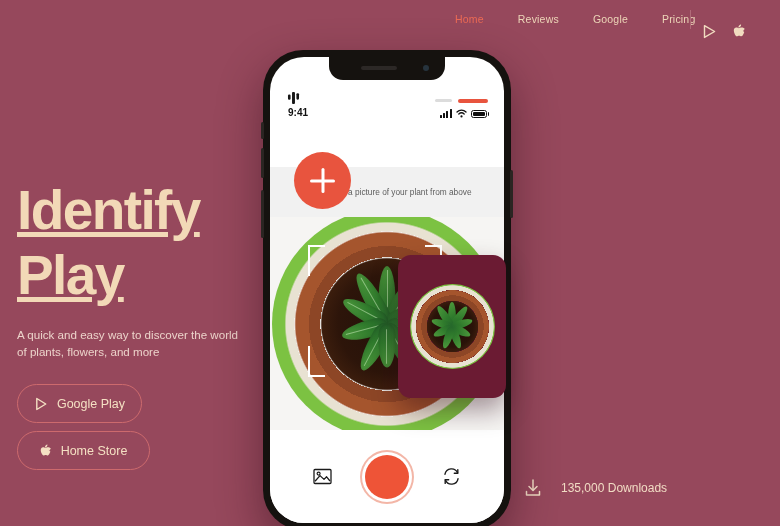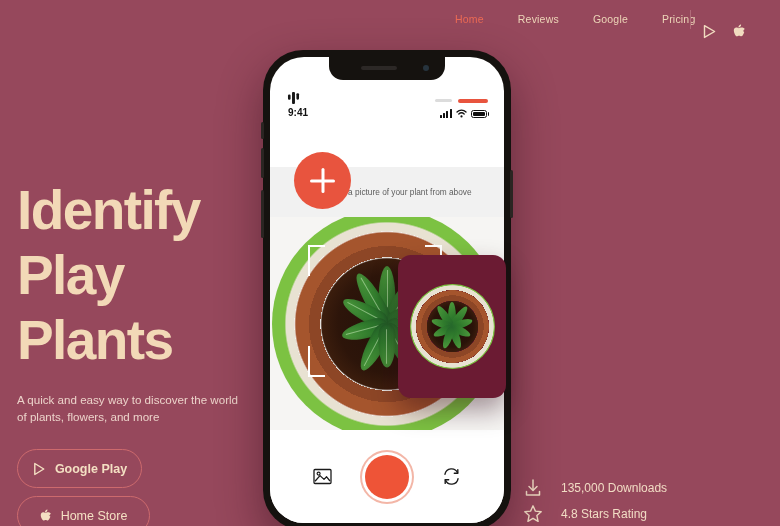--- a/index.html
+++ b/index.html
@@ -19,35 +19,35 @@
   .nav-links { position:absolute; left:455px; top:13px; display:flex; gap:34px; align-items:center;justify-content:center; }
   .nav-link { font-size:10.5px; color:#edd6b8; letter-spacing:0.2px; cursor:pointer; }
   .nav-link.active { color:#ec6a54; }
   .nav-divider { position:absolute; left:690px; top:10px; width:1px; height:19px; background:#b06a78; }
   .nav-store { position:absolute; top:24px; display:flex; align-items:center; }
   .nav-play { left:702px; }
   .nav-apple { left:733px; }
 
   
   .hero { position:absolute; left:17px; top:178px; width:270px; }
-  .hero h1 { color:#f2d9b7; font-size:55px; line-height:65px; font-weight:700; letter-spacing:-1.6px; }
+  .hero h1 { color:#f2d9b7; font-size:55px; line-height:65px; font-weight:700; letter-spacing:-1.6px;text-decoration:underline; }
   .hero h1 span { display:block; }
   .hero p { margin-top:18px; color:#ecd3ca; font-size:11.6px; line-height:17px; width:225px; }
 
   .btns { margin-top:24px; display:flex; flex-direction:column; gap:8px; }
   .btn {
     border:1px solid #cd6a6d; border-radius:24px; height:39px;
     display:inline-flex; align-items:center; justify-content:center; gap:9px;
     color:#f4e0c3; font-size:12.5px; background:transparent; cursor:pointer;
   }
-  .btn-gp { width:125px;font-weight:bold; }
+  .btn-gp { width:125px; }
   .btn-as { width:133px; }
 
   
-  .stats { position:absolute; left:523px; top:478px; display:flex; flex-direction:column; gap:6px; }
+  .stats { position:absolute; left:523px; top:478px; display:flex; flex-direction:row; gap:6px; }
   .stat { display:flex; align-items:center; gap:18px; }
   .stat-label { color:#f1dcc4; font-size:12px; }
 
   
   .phone {
     position:absolute; left:263px; top:50px; width:248px; height:480px;
     background:#15120f; border-radius:40px; padding:7px;
     box-shadow:0 18px 45px rgba(40,8,20,.45);
   }
   .phone::before, .phone::after {
@@ -192,21 +192,20 @@
         <path d="M9.3 8.1c0-2 1.6-2.9 1.7-3-0.9-1.4-2.4-1.5-2.9-1.6-1.2-0.1-2.4 0.7-3 0.7-0.6 0-1.6-0.7-2.6-0.7C1.2 3.6 0 4.6 0 6.6c0 1.2 0.4 2.5 1 3.6 0.6 1 1.2 2.1 2.1 2.1 0.8 0 1.2-0.5 2.2-0.5 1 0 1.3 0.5 2.2 0.5 0.9 0 1.5-1 2-2 0.6-1.1 0.9-2.2 0.9-2.3-0.1 0-1.8-0.7-1.8-2.7z" fill="#f1dcc0" transform="translate(0.8,0)"></path>
         <path d="M7.4 2.6c0.5-0.6 0.8-1.4 0.7-2.2-0.7 0-1.5 0.5-2 1.1-0.4 0.5-0.8 1.3-0.7 2.1 0.8 0.1 1.5-0.4 2-1z" fill="#f1dcc0"></path>
       </svg>
     </span>
   </div>
 
   <div class="hero">
     <h1>
       <span>Identify</span>
       <span>Play</span>
-      <span>Plants</span>
     </h1>
     <p>A quick and easy way to discover the world of plants, flowers, and more</p>
 
     <div class="btns">
       <button class="btn btn-gp">
         <span>
           <svg width="14" height="14" viewBox="0 0 15 15">
             <path d="M3 1.6 L12.6 7.5 L3 13.4 Z" fill="none" stroke="#f4e0c3" stroke-width="1.5" stroke-linejoin="round"></path>
           </svg>
         </span>
@@ -227,28 +226,20 @@
   <div class="stats">
     <div class="stat">
       <span>
         <svg width="20" height="20" viewBox="0 0 20 20">
           <path d="M10 2 V12" stroke="#f1dcc4" stroke-width="1.5" fill="none" stroke-linecap="round"></path>
           <path d="M6 8.5 L10 12.5 L14 8.5" stroke="#f1dcc4" stroke-width="1.5" fill="none" stroke-linecap="round" stroke-linejoin="round"></path>
           <path d="M3.5 13.5 V17 H16.5 V13.5" stroke="#f1dcc4" stroke-width="1.5" fill="none" stroke-linecap="round" stroke-linejoin="round"></path>
         </svg>
       </span>
       <span class="stat-label">135,000 Downloads</span>
-    </div>
-    <div class="stat">
-      <span>
-        <svg width="20" height="20" viewBox="0 0 20 20">
-          <path d="M10 1.8 L12.4 7.1 L18.2 7.7 L13.9 11.6 L15.1 17.3 L10 14.3 L4.9 17.3 L6.1 11.6 L1.8 7.7 L7.6 7.1 Z" fill="none" stroke="#f1dcc4" stroke-width="1.4" stroke-linejoin="round"></path>
-        </svg>
-      </span>
-      <span class="stat-label">4.8 Stars Rating</span>
     </div>
   </div>
 
   <div class="phone">
     <div class="vol-up"></div>
     <div class="pwr"></div>
 
     <div class="screen">
       <div class="notch">
         <span class="spk"></span>

